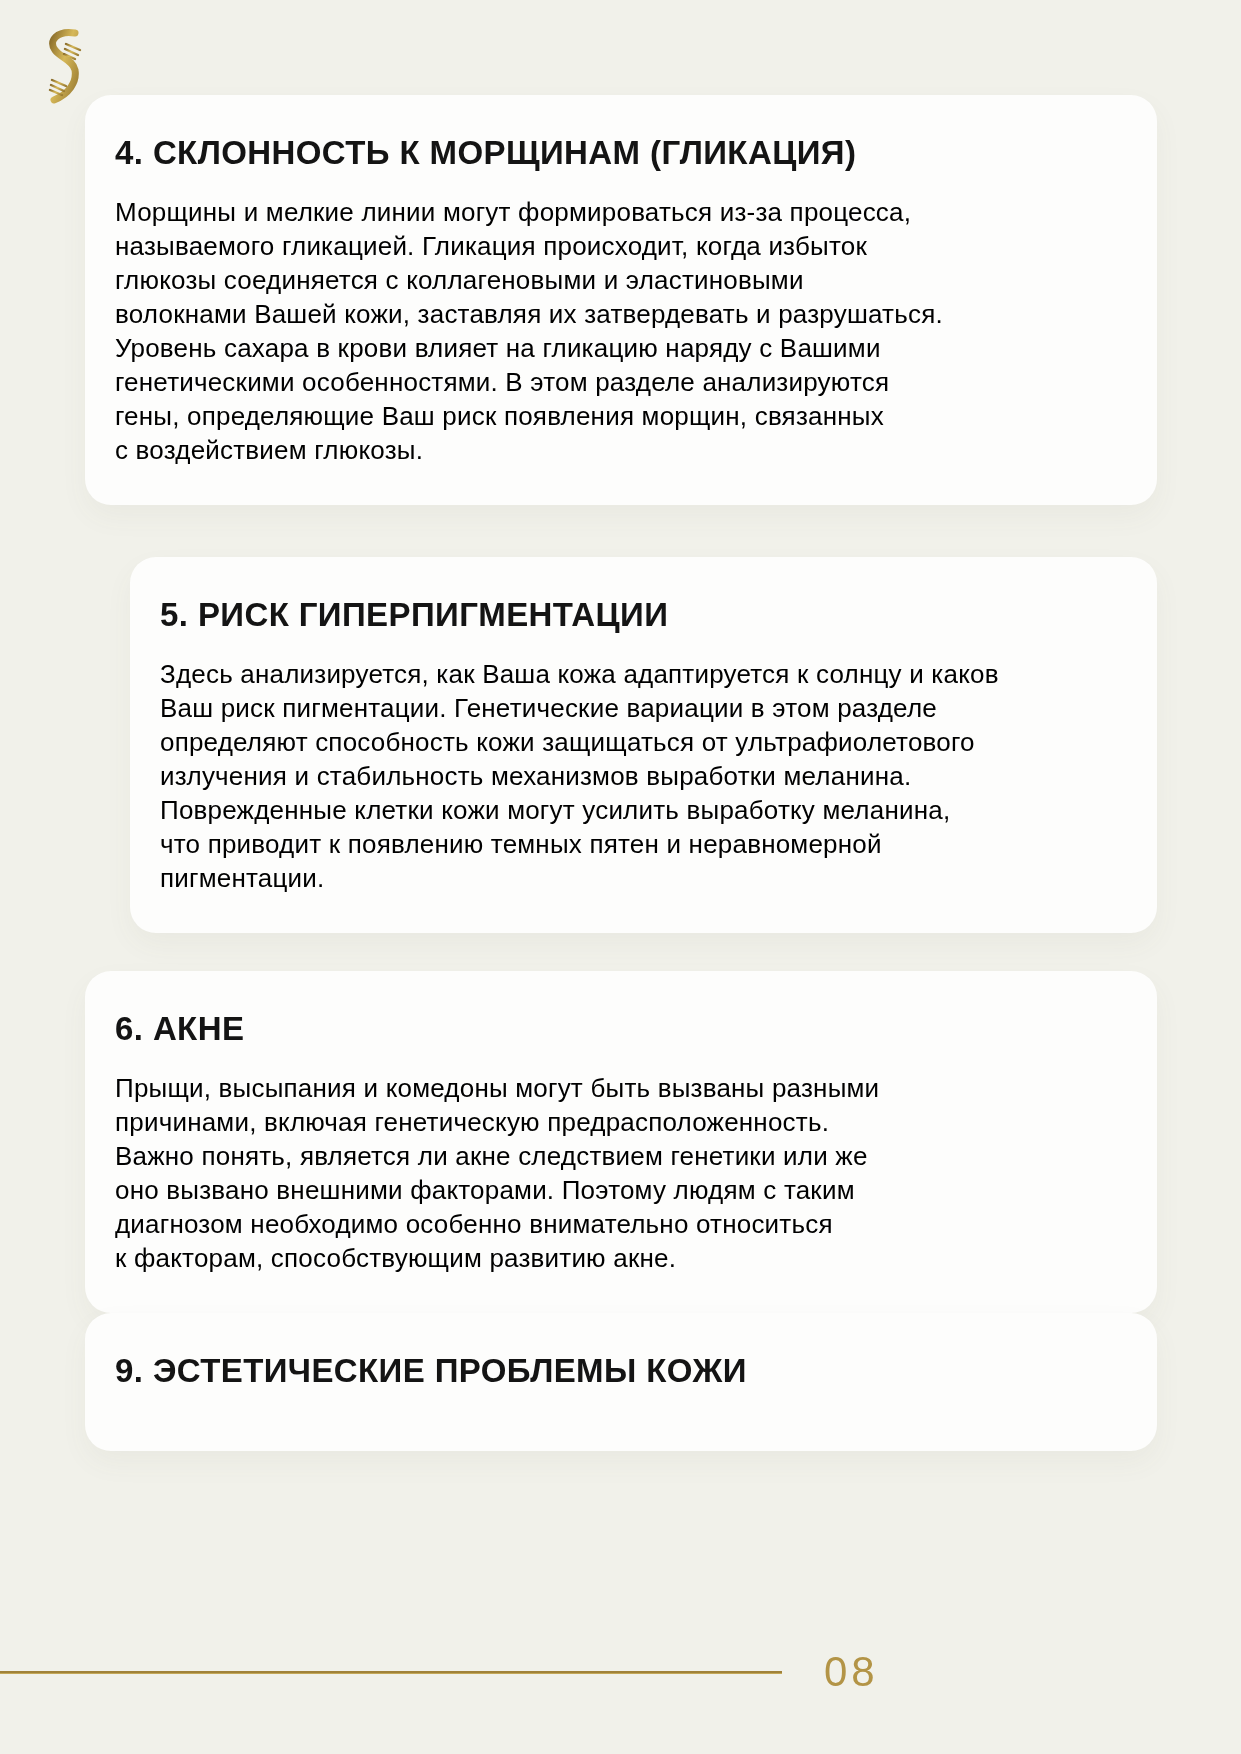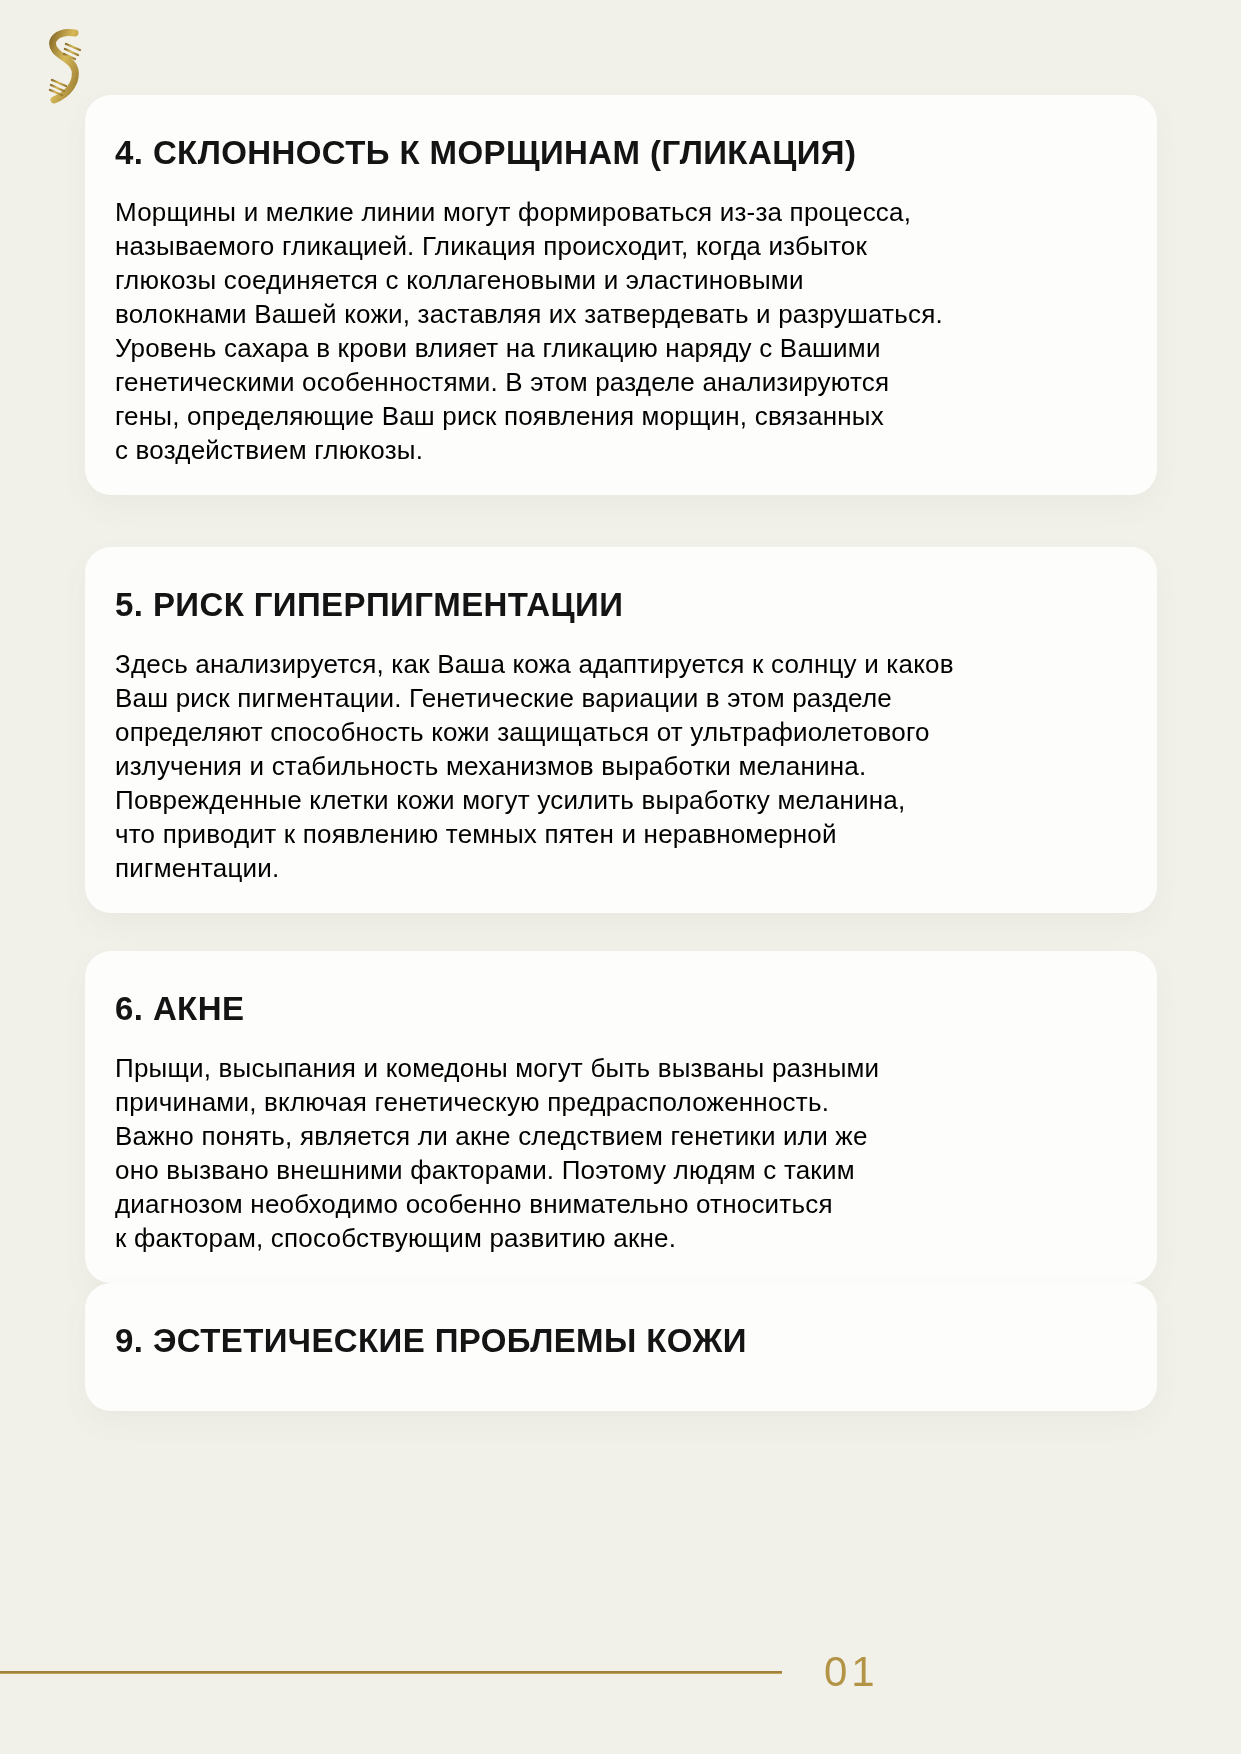--- a/index.html
+++ b/index.html
@@ -24,25 +24,25 @@
   .content {
     position: absolute;
     left: 85px;
     top: 95px;
     width: 1072px;
   }
   .card {
     box-sizing: border-box;
     background: #fdfdfc;
     border-radius: 26px;
-    padding: 38px 44px 28px 30px;
+    padding: 38px 44px 38px 30px;
     box-shadow: 0 12px 28px rgba(100, 100, 80, 0.05);
   }
   .card.gap-a { margin-bottom: 52px; }
-  .card.gap-b { margin-bottom: 38px; }
+  .card.gap-b { margin-bottom: 38px; margin-left: 45px; }
   .card.gap-c { }
   .card h2 {
     margin: 0 0 22px 0;
     font-size: 33px;
     line-height: 40px;
     font-weight: 700;
     color: #141414;
     letter-spacing: 0.4px;
   }
   .card p {
@@ -132,14 +132,14 @@
   </section>
 
   <section class="card">
     <h2>9. ЭСТЕТИЧЕСКИЕ ПРОБЛЕМЫ КОЖИ</h2>
   </section>
 
 </main>
 
 <footer class="footer">
   <div class="footer-line"></div>
-  <div class="page-number">01</div>
+  <div class="page-number">08</div>
 </footer>
 
 </body></html>

